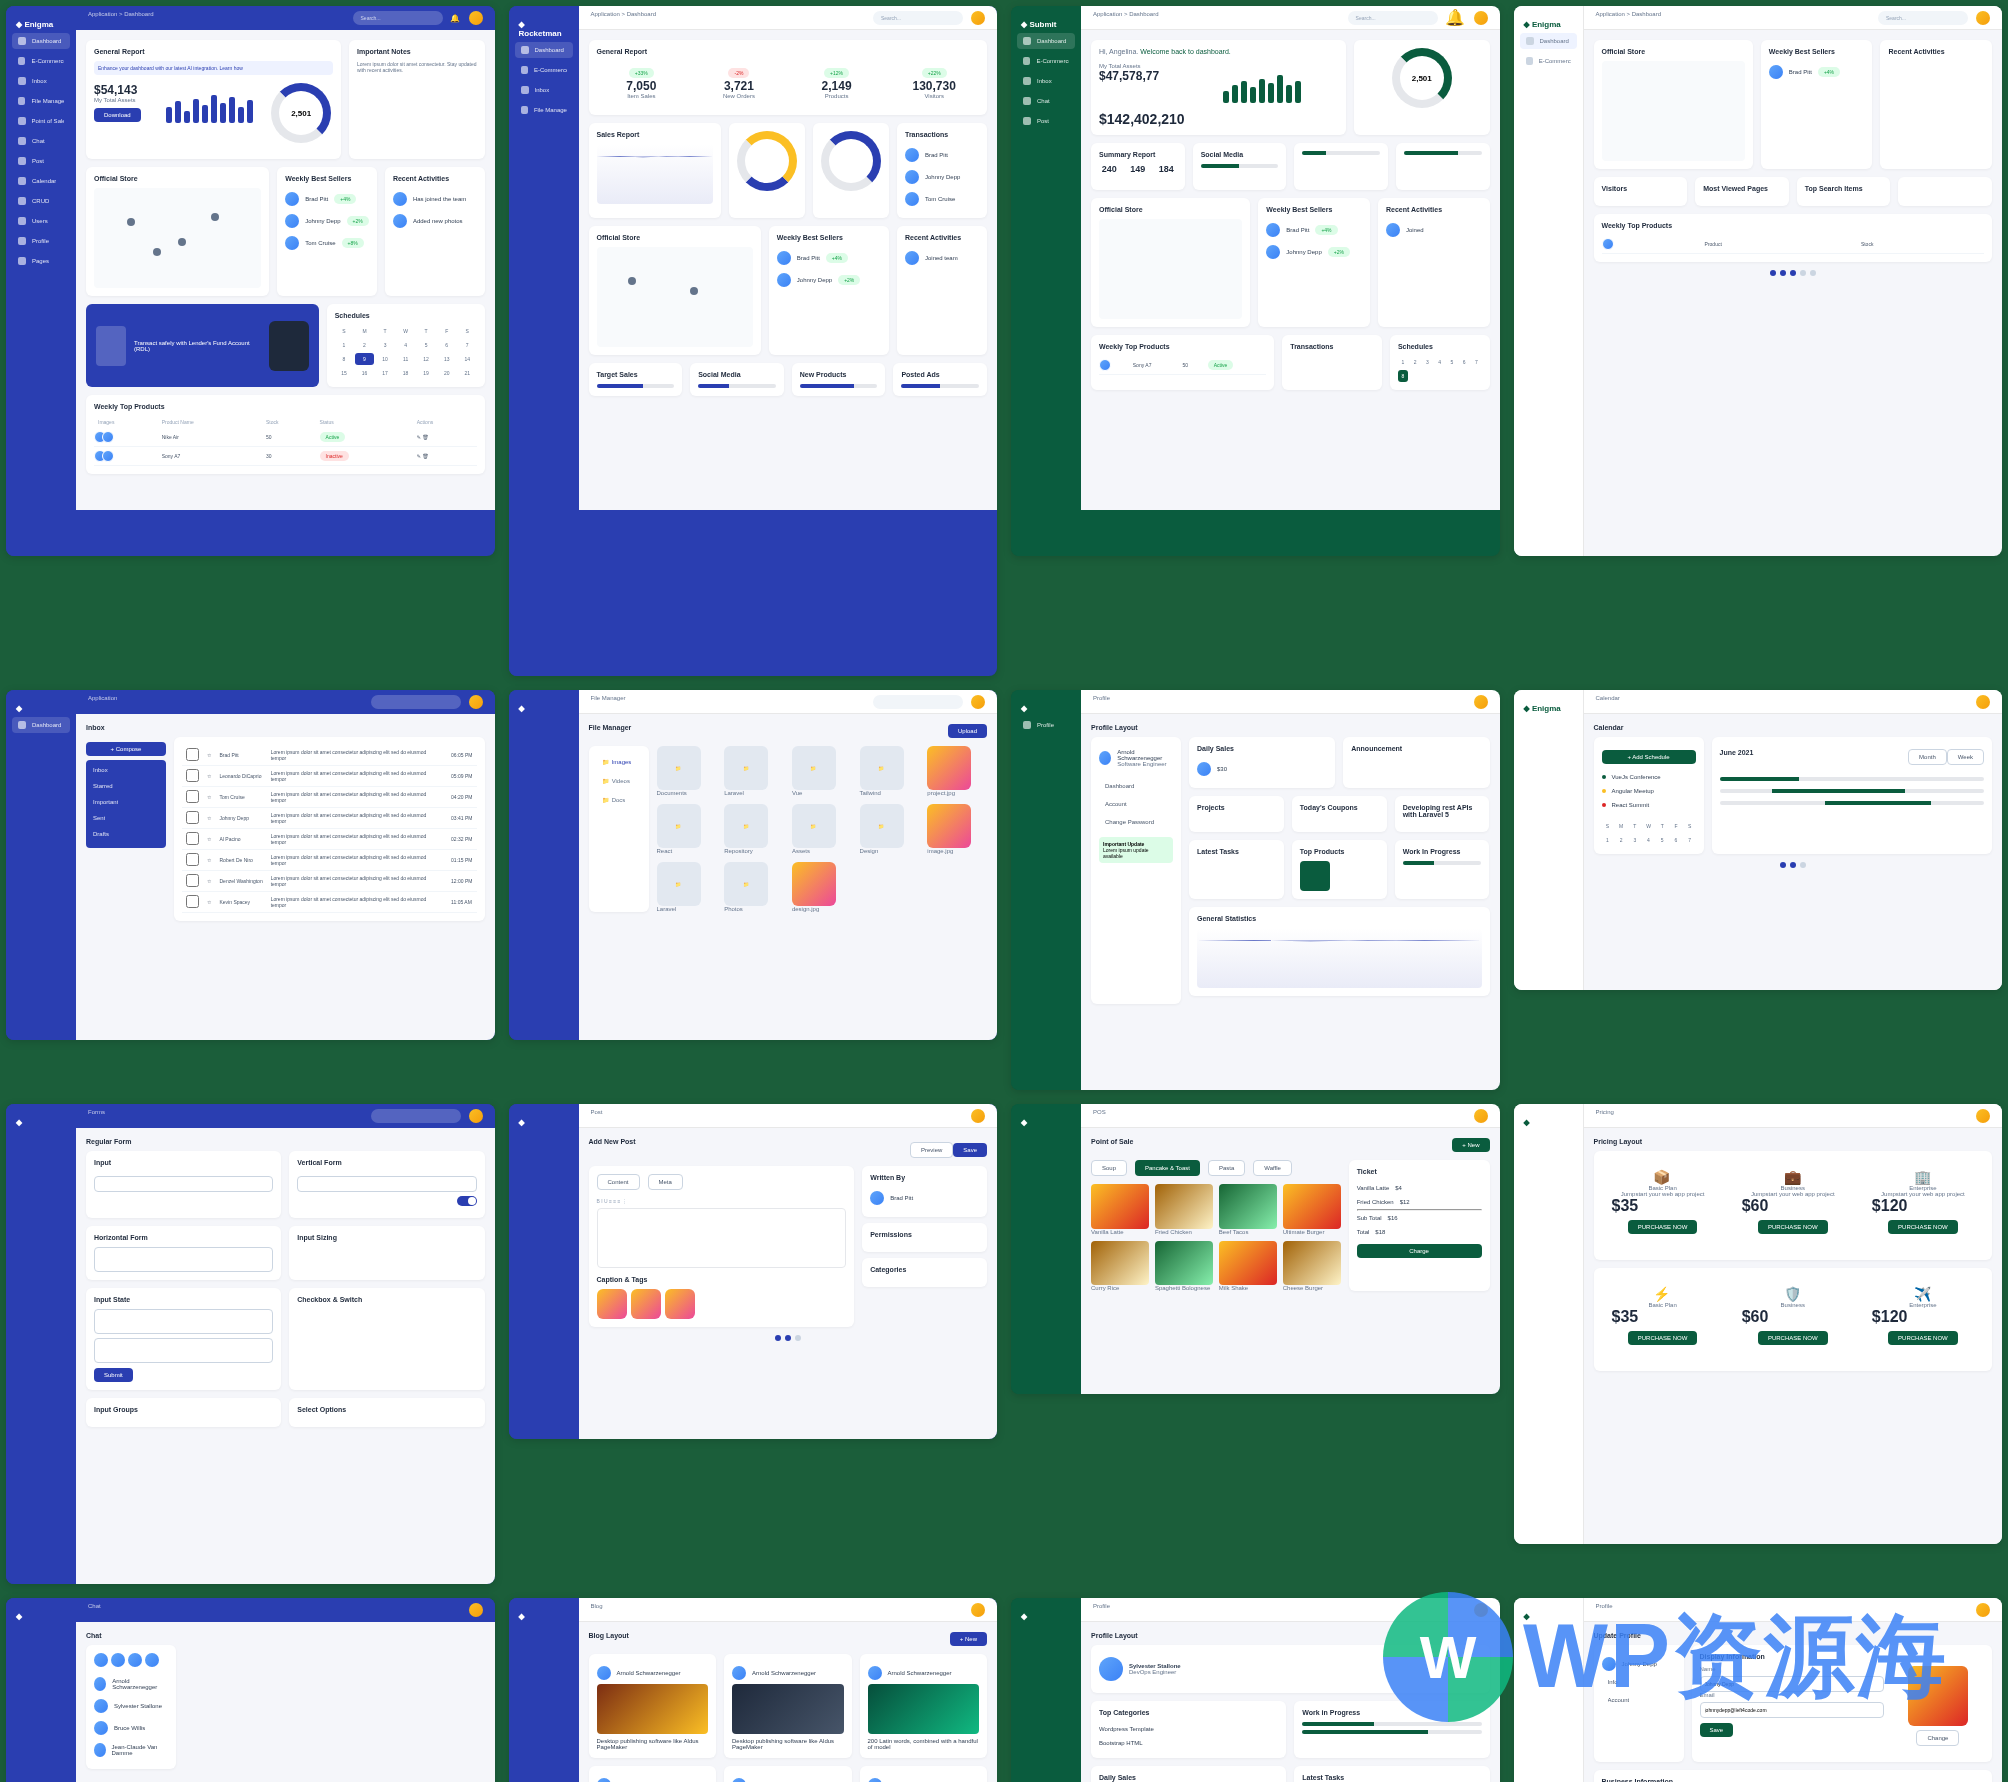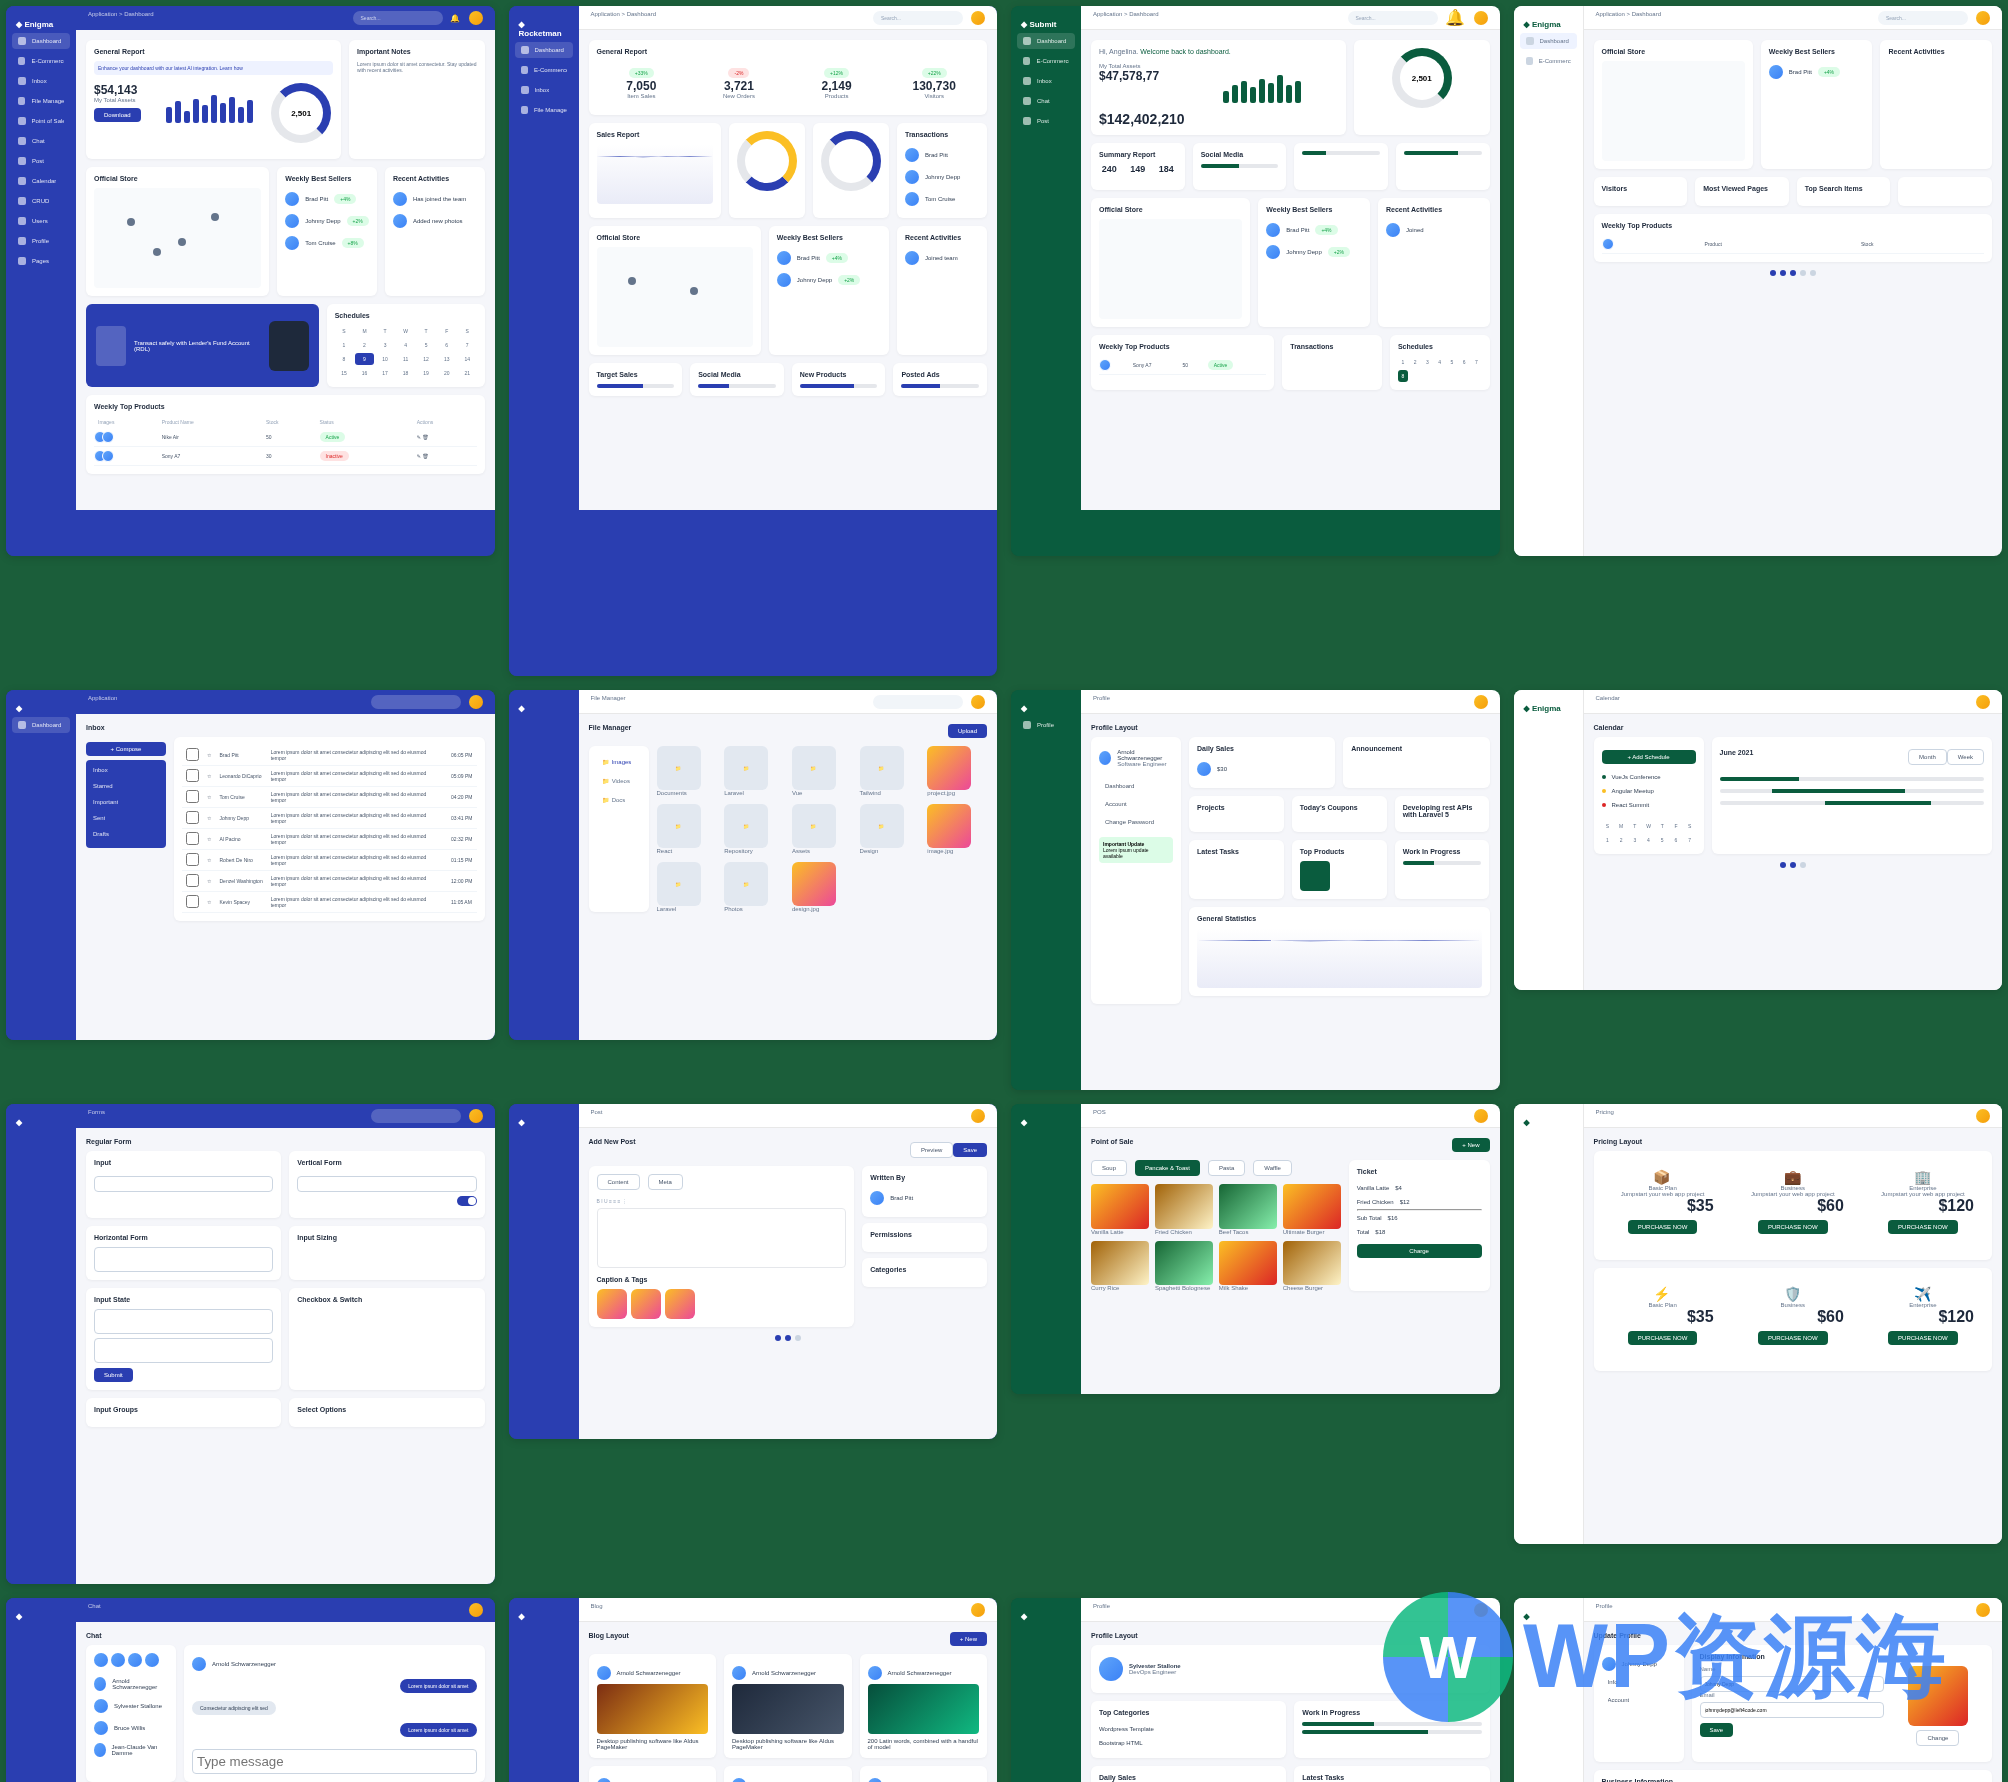--- a/index.html
+++ b/index.html
@@ -66,21 +66,21 @@
 .blog-img.b{background:linear-gradient(135deg,#064e3b,#10b981)}
 .blog-img.c{background:linear-gradient(135deg,#7f1d1d,#dc2626)}
 .food{width:100%;aspect-ratio:1.3;background:linear-gradient(135deg,#fbbf24,#dc2626);border-radius:4px}
 .food.b{background:linear-gradient(135deg,#a16207,#fef3c7)}
 .food.c{background:linear-gradient(135deg,#166534,#86efac)}
 .chat-b{background:#2a3eb1;color:#fff;padding:4px 8px;border-radius:8px;font-size:5px;max-width:120px;margin:4px 0}
 .chat-b.other{background:#e2e8f0;color:#334155}
 .prog{height:4px;background:#e5e7eb;border-radius:2px;overflow:hidden}
 .prog-f{height:100%;background:#2a3eb1}
 .prog-f.g{background:#0a5c3e}
-.price{text-align:right;font-size:16px;font-weight:700;color:#1e293b}
+.price{text-align:left;font-size:16px;font-weight:700;color:#1e293b}
 .dots{display:flex;gap:4px;justify-content:center;margin-top:8px}
 .dot{width:6px;height:6px;border-radius:50%;background:#2a3eb1}
 .dot.l{background:#cbd5e1}
 .wm{position:fixed;bottom:60px;right:60px;display:flex;align-items:center;gap:10px;z-index:1000;opacity:.85}
 .wm-logo{width:130px;height:130px;border-radius:50%;background:conic-gradient(#3b82f6 0 90deg,#10b981 90deg 180deg,#3b82f6 180deg 270deg,#10b981 270deg);display:flex;align-items:center;justify-content:center;color:#fff;font-size:60px;font-weight:700}
 .wm-txt{font-size:90px;font-weight:600;color:#3b82f6;letter-spacing:2px}
 .line-ch{height:60px;background:linear-gradient(to top,rgba(42,62,177,.1),transparent);border-radius:4px;position:relative}
 .line-ch::after{content:'';position:absolute;top:20%;left:0;right:0;height:2px;background:#2a3eb1;clip-path:polygon(0 50%,20% 30%,40% 60%,60% 20%,80% 50%,100% 10%)}
 .tbl{width:100%;font-size:5px;border-collapse:collapse}
 .tbl td{padding:3px 4px;border-bottom:1px solid #f1f5f9;color:#475569}
@@ -1292,36 +1292,20 @@
             </div>
 <div class="list-row">
               <div class="mini-av"></div>
               <span class="list-txt">Bruce Willis</span>
             </div>
 <div class="list-row">
               <div class="mini-av"></div>
               <span class="list-txt">Jean-Claude Van Damme</span>
             </div>
 </div>
-<div class="box" style="flex:1">
-<div class="list-row">
-              <div class="mini-av"></div>
-              <span class="list-txt">Arnold Schwarzenegger</span>
-            </div>
-<div style="display:flex;justify-content:flex-end">
-              <div class="chat-b">Lorem ipsum dolor sit amet</div>
-            </div>
-<div style="display:flex">
-              <div class="chat-b other">Consectetur adipiscing elit sed</div>
-            </div>
-<div style="display:flex;justify-content:flex-end">
-              <div class="chat-b">Lorem ipsum dolor sit amet</div>
-            </div>
-<input style="width: 100%; padding: 4px; border: 1px solid rgb(203, 213, 225); border-radius: 4px; margin-top: 8px;" placeholder="Type message">
-</div>
 </div>
 </div>
 </div>
 
 <div class="card blue" style="height:480px">
 <div class="sb blue">
         <div class="logo" style="color:#fff;padding:4px">◆</div>
       </div>
 <div class="hdr white">
         <span class="bc">Blog</span>

